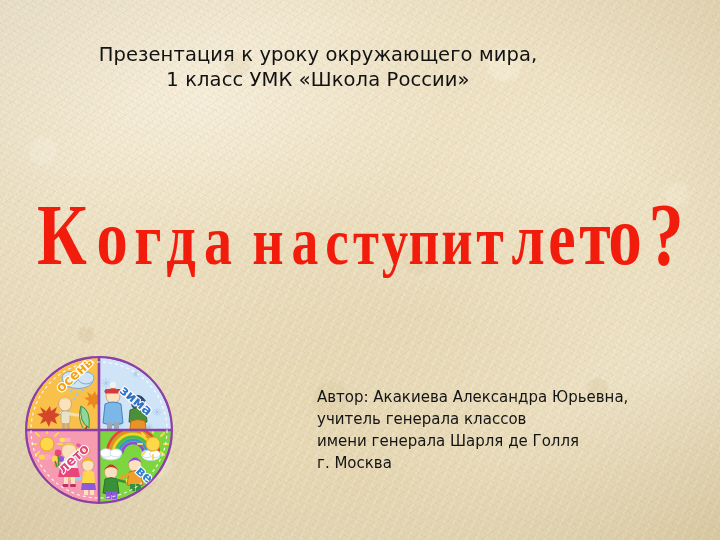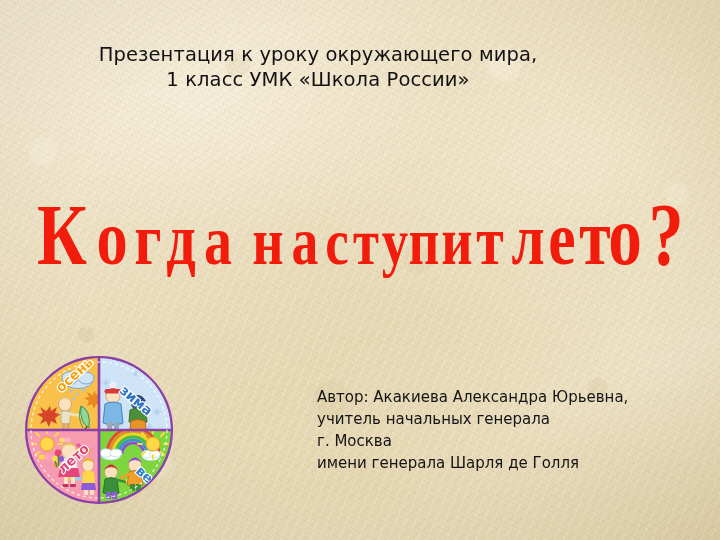--- a/index.html
+++ b/index.html
@@ -342,18 +342,18 @@
       <g>
         <line x1="74" y1="2" x2="74" y2="146" stroke="#8b3fa8" stroke-width="2.6"></line>
         <line x1="2" y1="74" x2="146" y2="74" stroke="#8b3fa8" stroke-width="2.6"></line>
         <circle cx="74" cy="74" r="68" fill="none" stroke="#ffffff" stroke-width="1.2" stroke-dasharray="3 3" opacity=".85"></circle>
       </g>
     </svg>
   </div>
 
   <div id="author">
     <div>Автор: Акакиева Александра Юрьевна,</div>
-    <div>учитель начальных генерала</div>
+    <div>учитель генерала классов</div>
+    <div>имени генерала Шарля де Голля</div>
     <div>г. Москва</div>
-    <div>имени генерала Шарля де Голля</div>
   </div>
 
 </div>
 
 </body></html>

